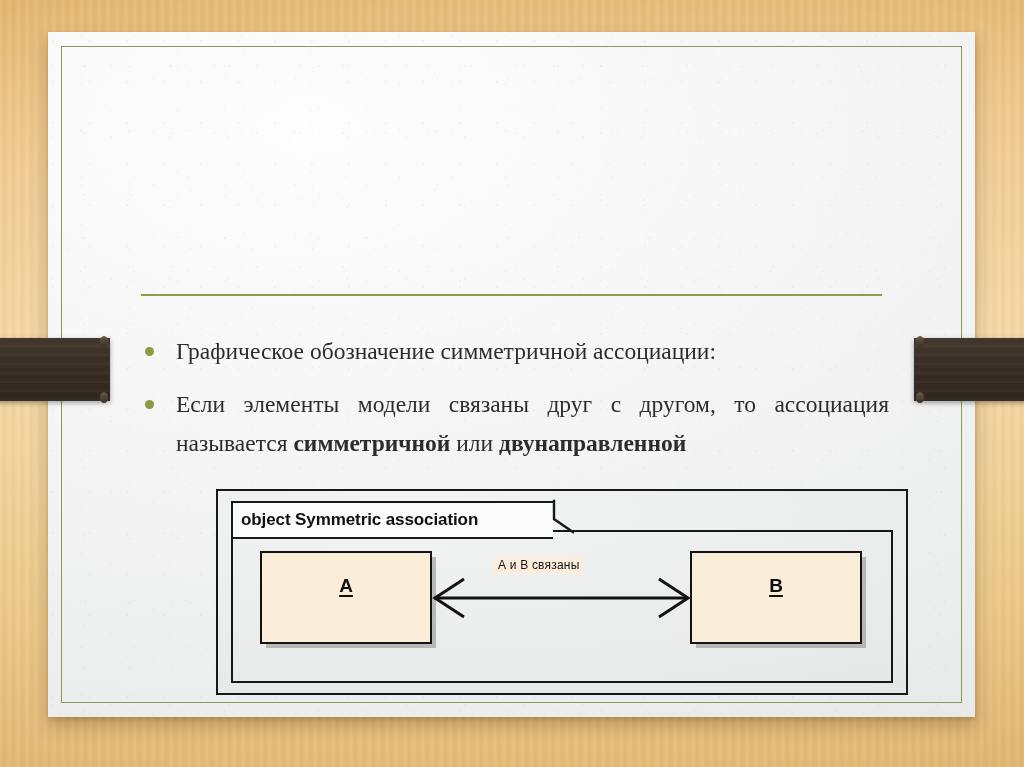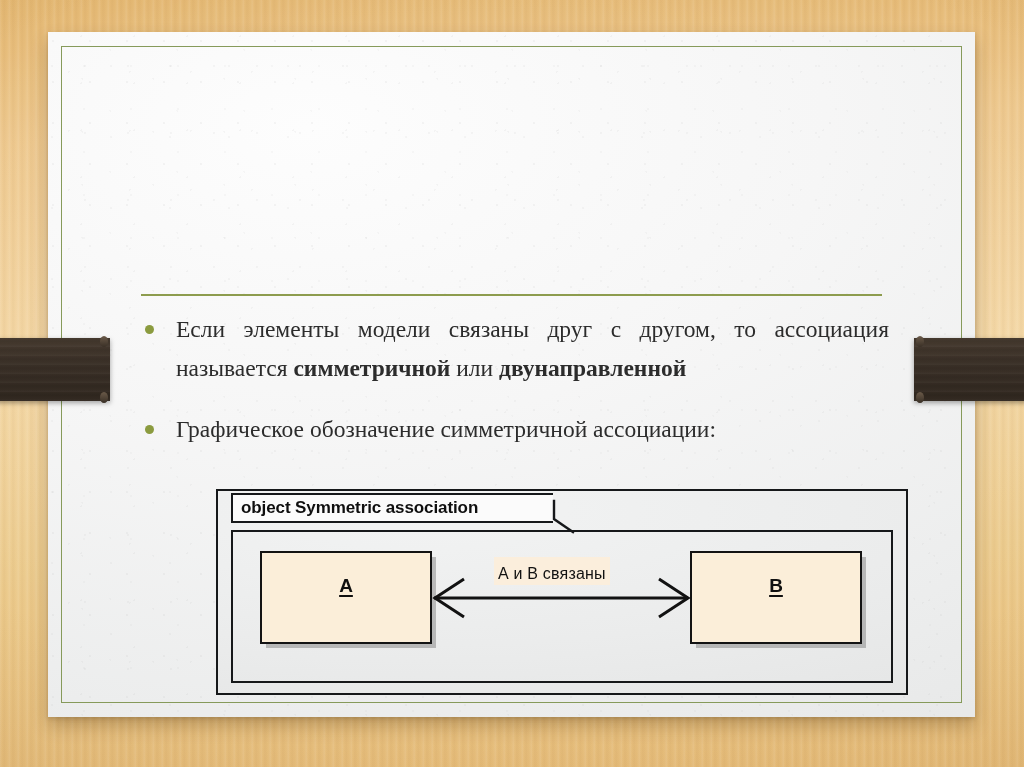--- a/index.html
+++ b/index.html
@@ -194,22 +194,22 @@
     right: 13px;
     bottom: 10px;
     border: 2px solid #16181a;
     box-sizing: border-box;
     pointer-events: none;
   }
   
   .uml-tab {
     position: absolute;
     left: 13px;
-    top: 2px;
-    height: 30px;
+    top: 10px;
+    height: 38px;
     width: 322px;
     box-sizing: border-box;
     background: #fbfbfb;
     border: 2px solid #16181a;
     border-right: none;
     display: flex;
     align-items: center;
     text-align: center;
   }
   .uml-tab-label {
@@ -261,51 +261,51 @@
     height: 206px;
     overflow: visible;
     pointer-events: none;
   }
   .link-label {
     position: absolute;
     left: 276px;
     top: 66px;
     background: #fbeedc;
     font-family: "Liberation Sans", sans-serif;
-    font-size: 16px;
+    font-size: 12px;
     color: #121212;
-    padding: 8px 4px 2px 4px;
+    padding: 1px 4px 2px 4px;
     white-space: nowrap;
     letter-spacing: 0.2px;
   }
 </style>
 </head>
 <body>
 
 <div class="desk"></div>
 
 <div class="slide">
 
   <div class="slide-frame"></div>
 
   <div class="content">
 
 
     <div class="title-rule"></div>
 
     <div class="bullets">
 
+      <div class="bullet" style="margin-top:22px;">
+        <span class="dot"></span>
+        <span>Графическое обозначение  симметричной ассоциации:</span>
+      </div>
+
       <div class="bullet justified">
         <span class="dot"></span>
         <span>Если элементы модели связаны друг с другом, то ассоциация называется </span><b>симметричной</b><span> или </span><b>двунаправленной</b>
-      </div>
-
-      <div class="bullet" style="margin-top:22px;">
-        <span class="dot"></span>
-        <span>Графическое обозначение  симметричной ассоциации:</span>
       </div>
 
     </div>
 
     <div class="uml">
 
       <div class="uml-inner"></div>
 
       <div class="uml-tab">
         <span class="uml-tab-label">object Symmetric association</span>

